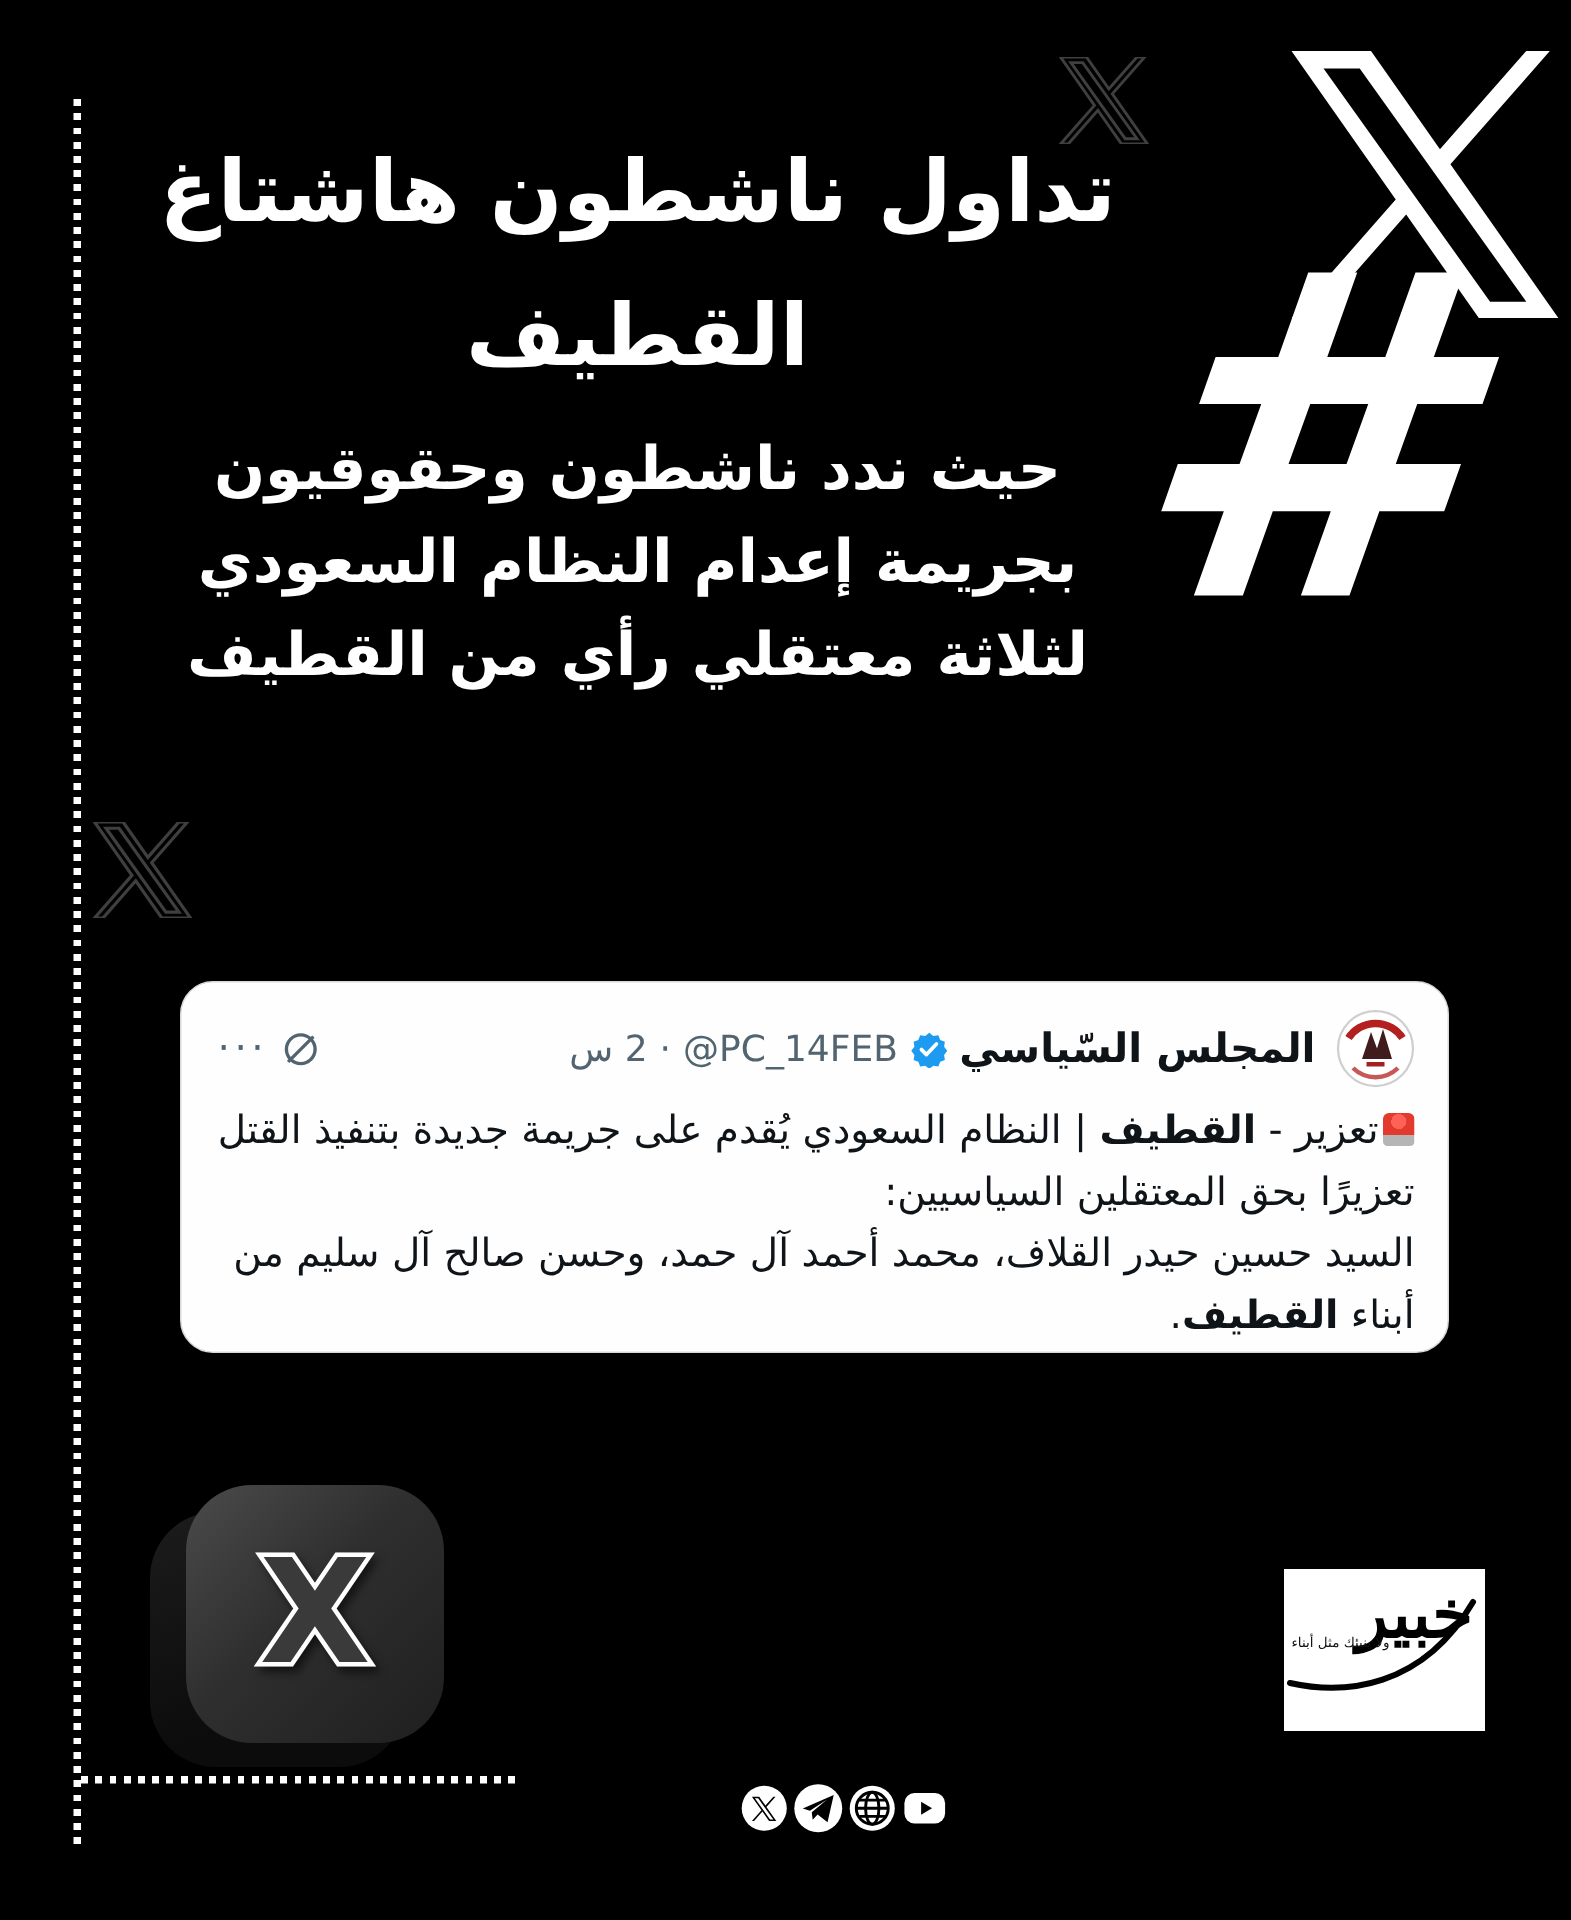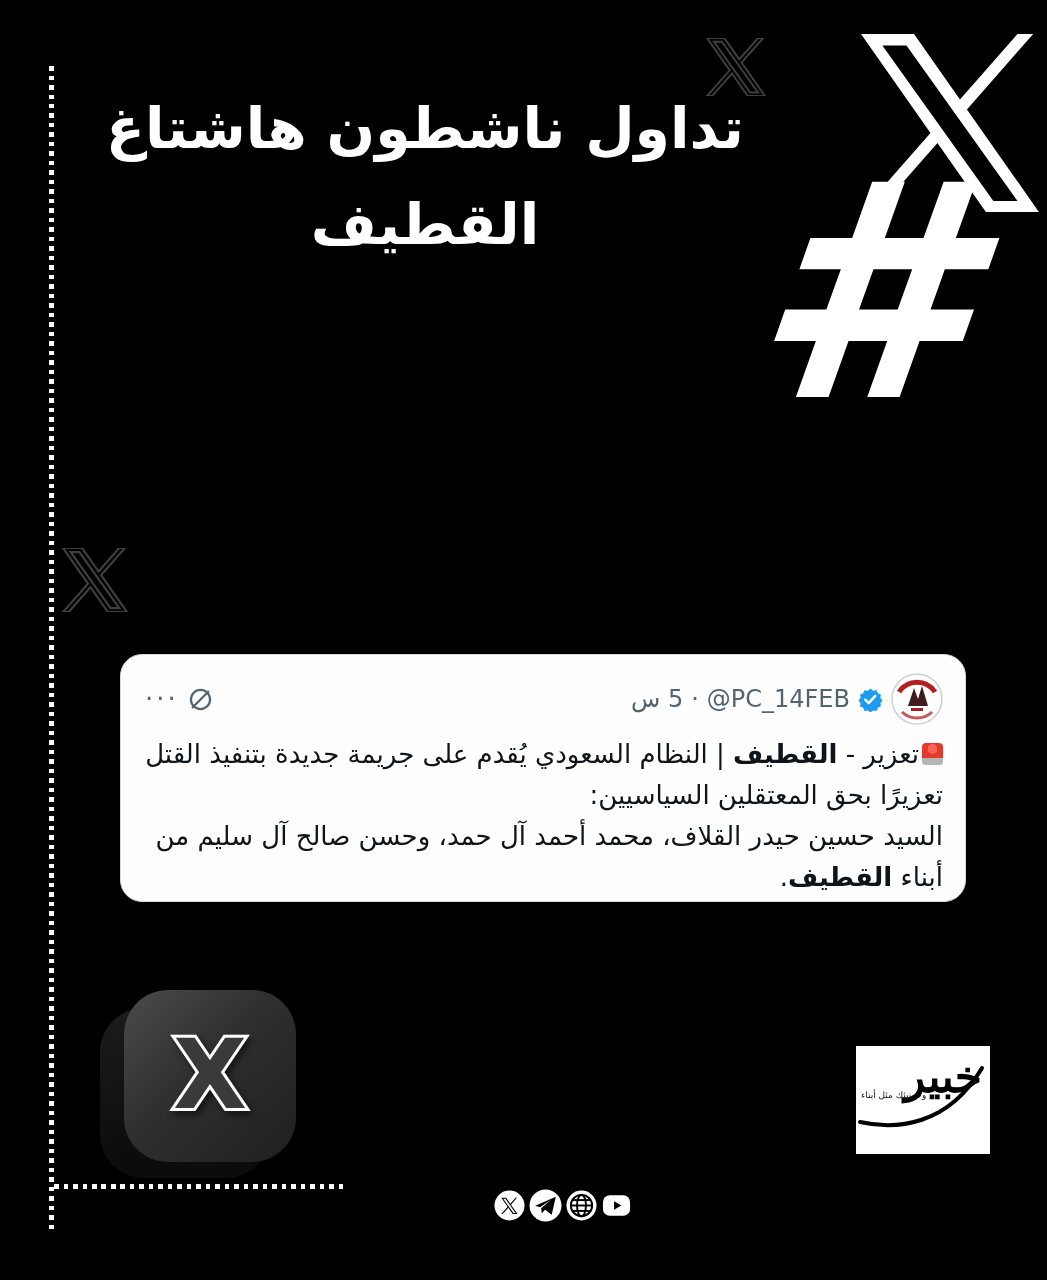--- a/index.html
+++ b/index.html
@@ -118,37 +118,39 @@
   <svg class="x-logo-gray-left" viewBox="0 0 300 300">
     <path fill="none" stroke="#3f3f3f" stroke-width="10" d="M178.57 127.15 290.27 0h-26.46l-97.03 110.38L89.34 0H0l117.13 166.93L0 300.25h26.46l102.4-116.59 81.8 116.59h89.34L178.57 127.15zM36.01 19.54h40.65l187.13 262.13h-40.66L36.01 19.54z"></path>
   </svg>
 
   <div class="hash-glyph">#</div>
 
   <div class="headline">
     <div>تداول ناشطون هاشتاغ</div>
     <div>القطيف</div>
   </div>
+  <div class="subtitle">حيث ندد ناشطون وحقوقيون بجريمة إعدام النظام السعودي لثلاثة معتقلي رأي من القطيف</div>
 
   <div class="tweet-card">
     <div class="t-header">
       <svg class="t-avatar" viewBox="0 0 52 52">
         <circle cx="26" cy="26" r="25" fill="#ffffff" stroke="#cfcfcf" stroke-width="1.5"></circle>
         <path d="M8 19 A21.5 21.5 0 0 1 44 19" stroke="#b32020" stroke-width="5" fill="none"></path>
         <path d="M11 39 A21.5 21.5 0 0 0 41 39" stroke="#b32020" stroke-width="3" fill="none" opacity="0.75"></path>
         <path d="M17 33 L23 15 L27 26 L31 13 L37 33 Z" fill="#401c1c"></path>
         <rect x="20" y="35" width="12" height="3" fill="#a32020"></rect>
       </svg>
+      <span class="t-name">المجلس السّياسي</span>
       <svg class="t-badge" viewBox="0 0 24 24">
         <path fill="#1d9bf0" d="M12 1.5l2.6 2 3.2-.5 1.2 3 3 1.2-.5 3.2 2 2.6-2 2.6.5 3.2-3 1.2-1.2 3-3.2-.5-2.6 2-2.6-2-3.2.5-1.2-3-3-1.2.5-3.2-2-2.6 2-2.6-.5-3.2 3-1.2 1.2-3 3.2.5z"></path>
         <path d="M7 12.2l3.2 3.2 6.4-6.8" stroke="#fff" stroke-width="2.4" fill="none" stroke-linecap="round" stroke-linejoin="round"></path>
       </svg>
       <span class="t-handle" dir="ltr">@PC_14FEB</span>
       <span class="t-sep">·</span>
-      <span class="t-time">5 س</span>
+      <span class="t-time">2 س</span>
       <span class="t-spacer"></span>
       <svg class="t-grok" viewBox="0 0 24 24">
         <circle cx="12" cy="12" r="8.5" stroke="#536471" stroke-width="2" fill="none"></circle>
         <line x1="4.5" y1="19.5" x2="19.5" y2="4.5" stroke="#536471" stroke-width="2"></line>
       </svg>
       <span class="t-more">···</span>
     </div>
     <div class="t-body">
       <span class="siren"></span><span>تعزير - </span><span class="t-bold">القطيف</span><span> | النظام السعودي يُقدم على جريمة جديدة بتنفيذ القتل تعزيرًا بحق المعتقلين السياسيين:</span><br>
       <span>السيد حسين حيدر القلاف، محمد أحمد آل حمد، وحسن صالح آل سليم من أبناء </span><span class="t-bold">القطيف</span><span>.</span>

